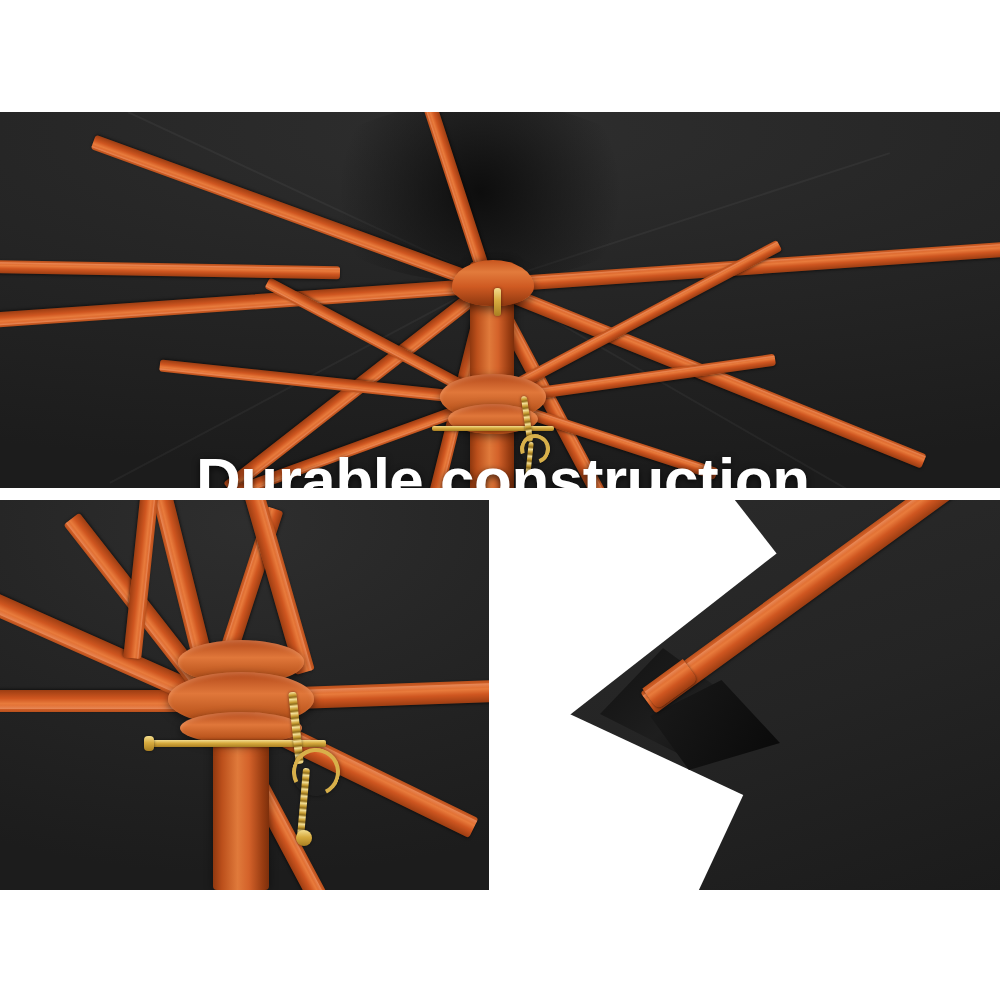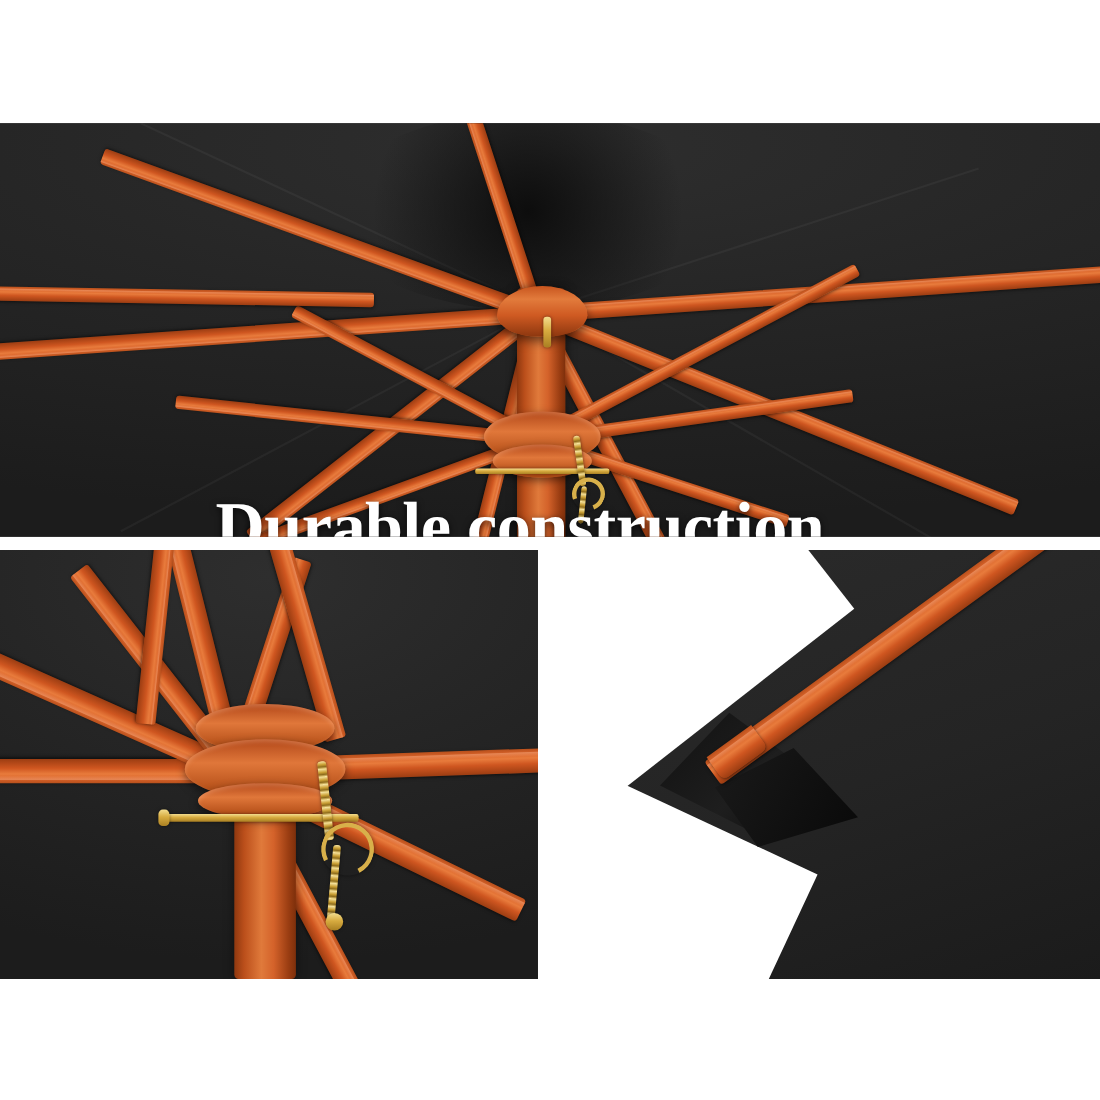--- a/index.html
+++ b/index.html
@@ -64,21 +64,21 @@
   
   .fold{position:absolute;background:#141414;}
 
   
   .corner-cut{position:absolute;background:#ffffff;}
 
   
   .headline{position:absolute;left:196px;top:336px;width:640px;
     font-size:62px;font-weight:bold;color:#ffffff;letter-spacing:-.5px;
     line-height:1.02;white-space:nowrap;
-    text-shadow:0 2px 7px rgba(0,0,0,.75);font-family:Liberation Serif, serif;}
+    text-shadow:0 2px 7px rgba(0,0,0,.75);}
 </style>
 </head>
 <body>
 
 <div class="stage">
 
   <div class="panel" id="panel-top">
     <div class="canopy"></div>
 
     <div class="seam" style="left:490px;top:170px;width:420px;height:2px;transform:rotate(-18deg);"></div>

